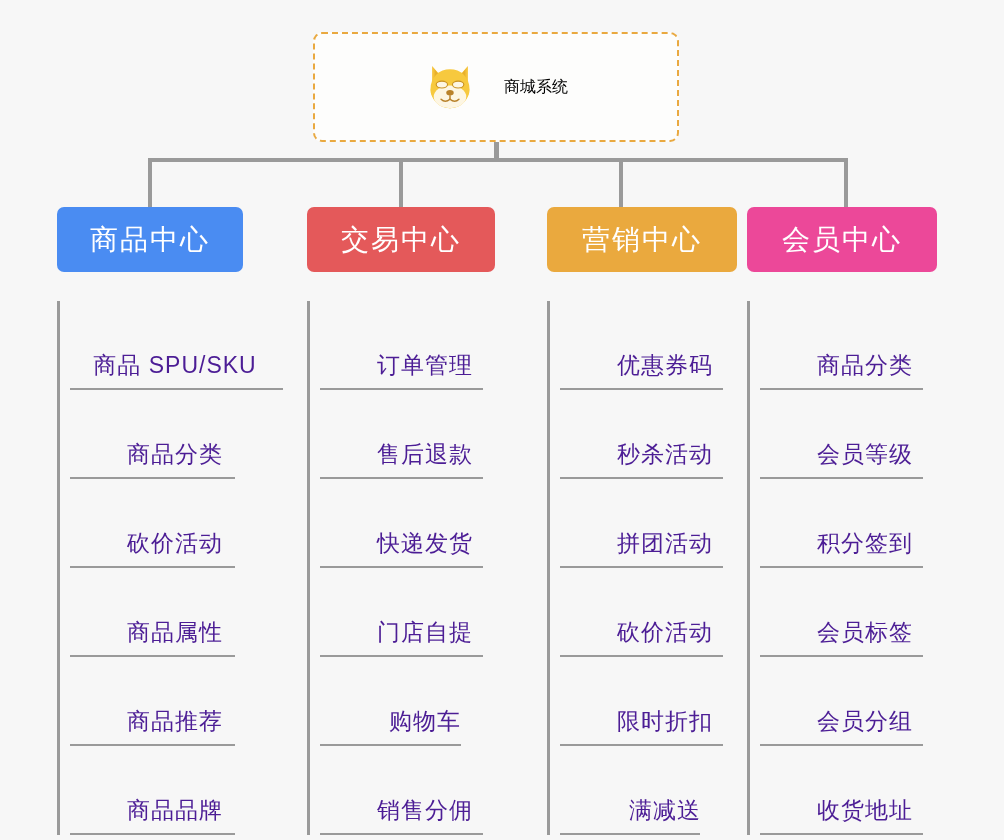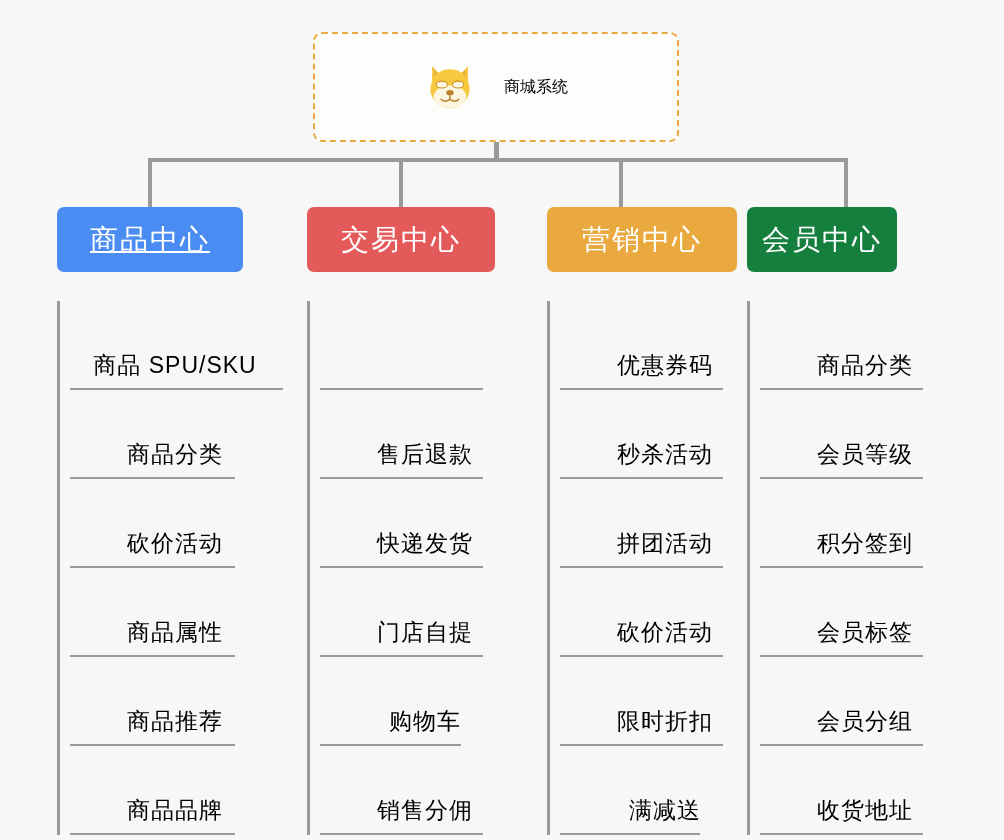--- a/index.html
+++ b/index.html
@@ -86,21 +86,21 @@
   .leaf-underline {
     position: absolute;
     left: -3px;
     bottom: 0;
     height: 2px;
     background: #9a9a9a;
   }
   .leaf-label {
     position: relative;
     font-size: 23px;
-    color: #000000;
+    color: #4c1d95;
     letter-spacing: 1px;
     white-space: nowrap;
     padding: 0 4px 4px 4px;
   }
 </style>
 </head>
 <body style="background: rgb(247, 247, 247);">
 
 <div id="canvas">
 
@@ -128,21 +128,21 @@
 
   <div class="conn conn-v" style="left:494px; top:142px; width:5px; height:20px;"></div>
   <div class="conn conn-h" style="left:148px; top:158px; width:700px; height:4px;"></div>
   <div class="conn conn-v" style="left:148px; top:158px; width:4px; height:49px;"></div>
   <div class="conn conn-v" style="left:399px; top:158px; width:4px; height:49px;"></div>
   <div class="conn conn-v" style="left:619px; top:158px; width:4px; height:49px;"></div>
   <div class="conn conn-v" style="left:844px; top:158px; width:4px; height:49px;"></div>
 
   <div id="columns-host">
       <div class="column" style="left: 57px;">
-        <div class="col-head" style="background: rgb(74, 140, 242); width: 186px; text-decoration: underline;">商品中心</div>
+        <div class="col-head" style="background: rgb(74, 140, 242); width: 186px;">商品中心</div>
         <div class="leaf-list">
           <div class="leaf">
             <span class="leaf-label">商品 SPU/SKU</span>
             <div class="leaf-underline" style="width: 213px;"></div>
           </div>
           <div class="leaf">
             <span class="leaf-label">商品分类</span>
             <div class="leaf-underline" style="width: 165px;"></div>
           </div>
           <div class="leaf">
@@ -160,20 +160,21 @@
           <div class="leaf">
             <span class="leaf-label">商品品牌</span>
             <div class="leaf-underline" style="width: 165px;"></div>
           </div>
         </div>
       </div>
       <div class="column" style="left: 307px;">
         <div class="col-head" style="background: rgb(228, 89, 90); width: 188px;">交易中心</div>
         <div class="leaf-list">
           <div class="leaf">
+            <span class="leaf-label">订单管理</span>
             <div class="leaf-underline" style="width: 163px;"></div>
           </div>
           <div class="leaf">
             <span class="leaf-label">售后退款</span>
             <div class="leaf-underline" style="width: 163px;"></div>
           </div>
           <div class="leaf">
             <span class="leaf-label">快递发货</span>
             <div class="leaf-underline" style="width: 163px;"></div>
           </div>
@@ -214,21 +215,21 @@
             <span class="leaf-label">限时折扣</span>
             <div class="leaf-underline" style="width: 163px;"></div>
           </div>
           <div class="leaf">
             <span class="leaf-label">满减送</span>
             <div class="leaf-underline" style="width: 140px;"></div>
           </div>
         </div>
       </div>
       <div class="column" style="left: 747px;">
-        <div class="col-head" style="background: #15803d; width: 150px;">会员中心</div>
+        <div class="col-head" style="background: #ec4899; width: 190px;">会员中心</div>
         <div class="leaf-list">
           <div class="leaf">
             <span class="leaf-label">商品分类</span>
             <div class="leaf-underline" style="width: 163px;"></div>
           </div>
           <div class="leaf">
             <span class="leaf-label">会员等级</span>
             <div class="leaf-underline" style="width: 163px;"></div>
           </div>
           <div class="leaf">

